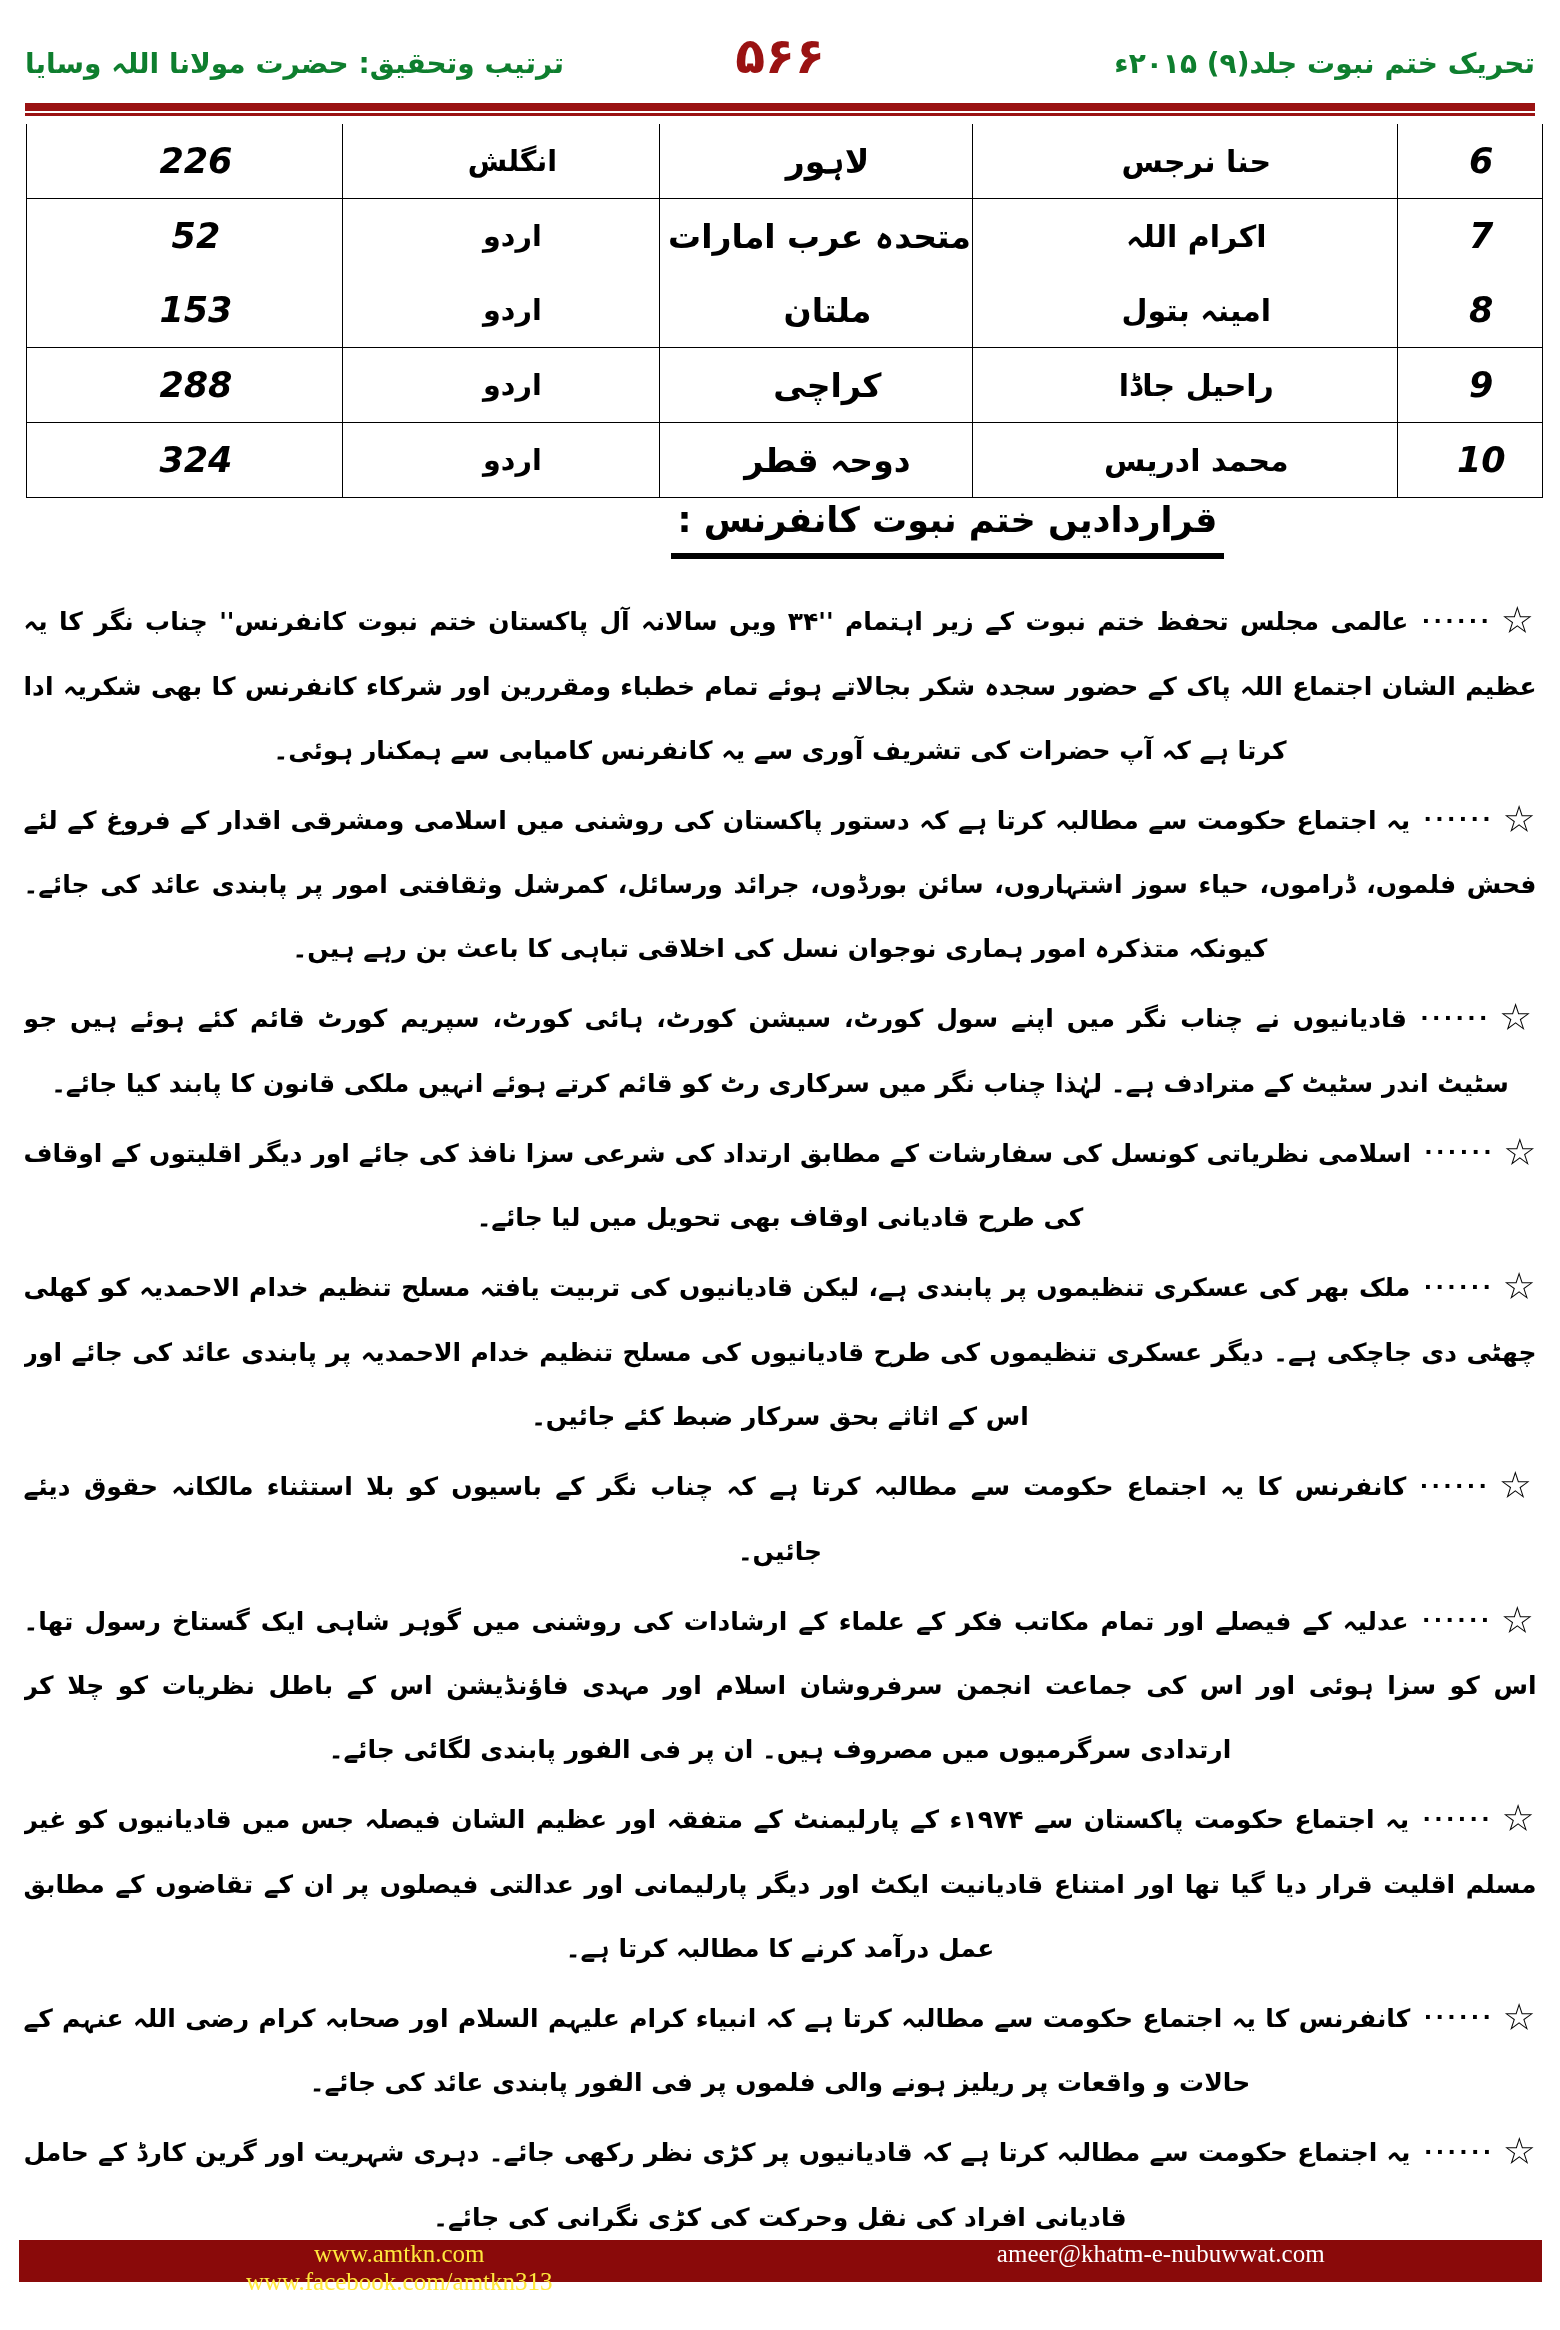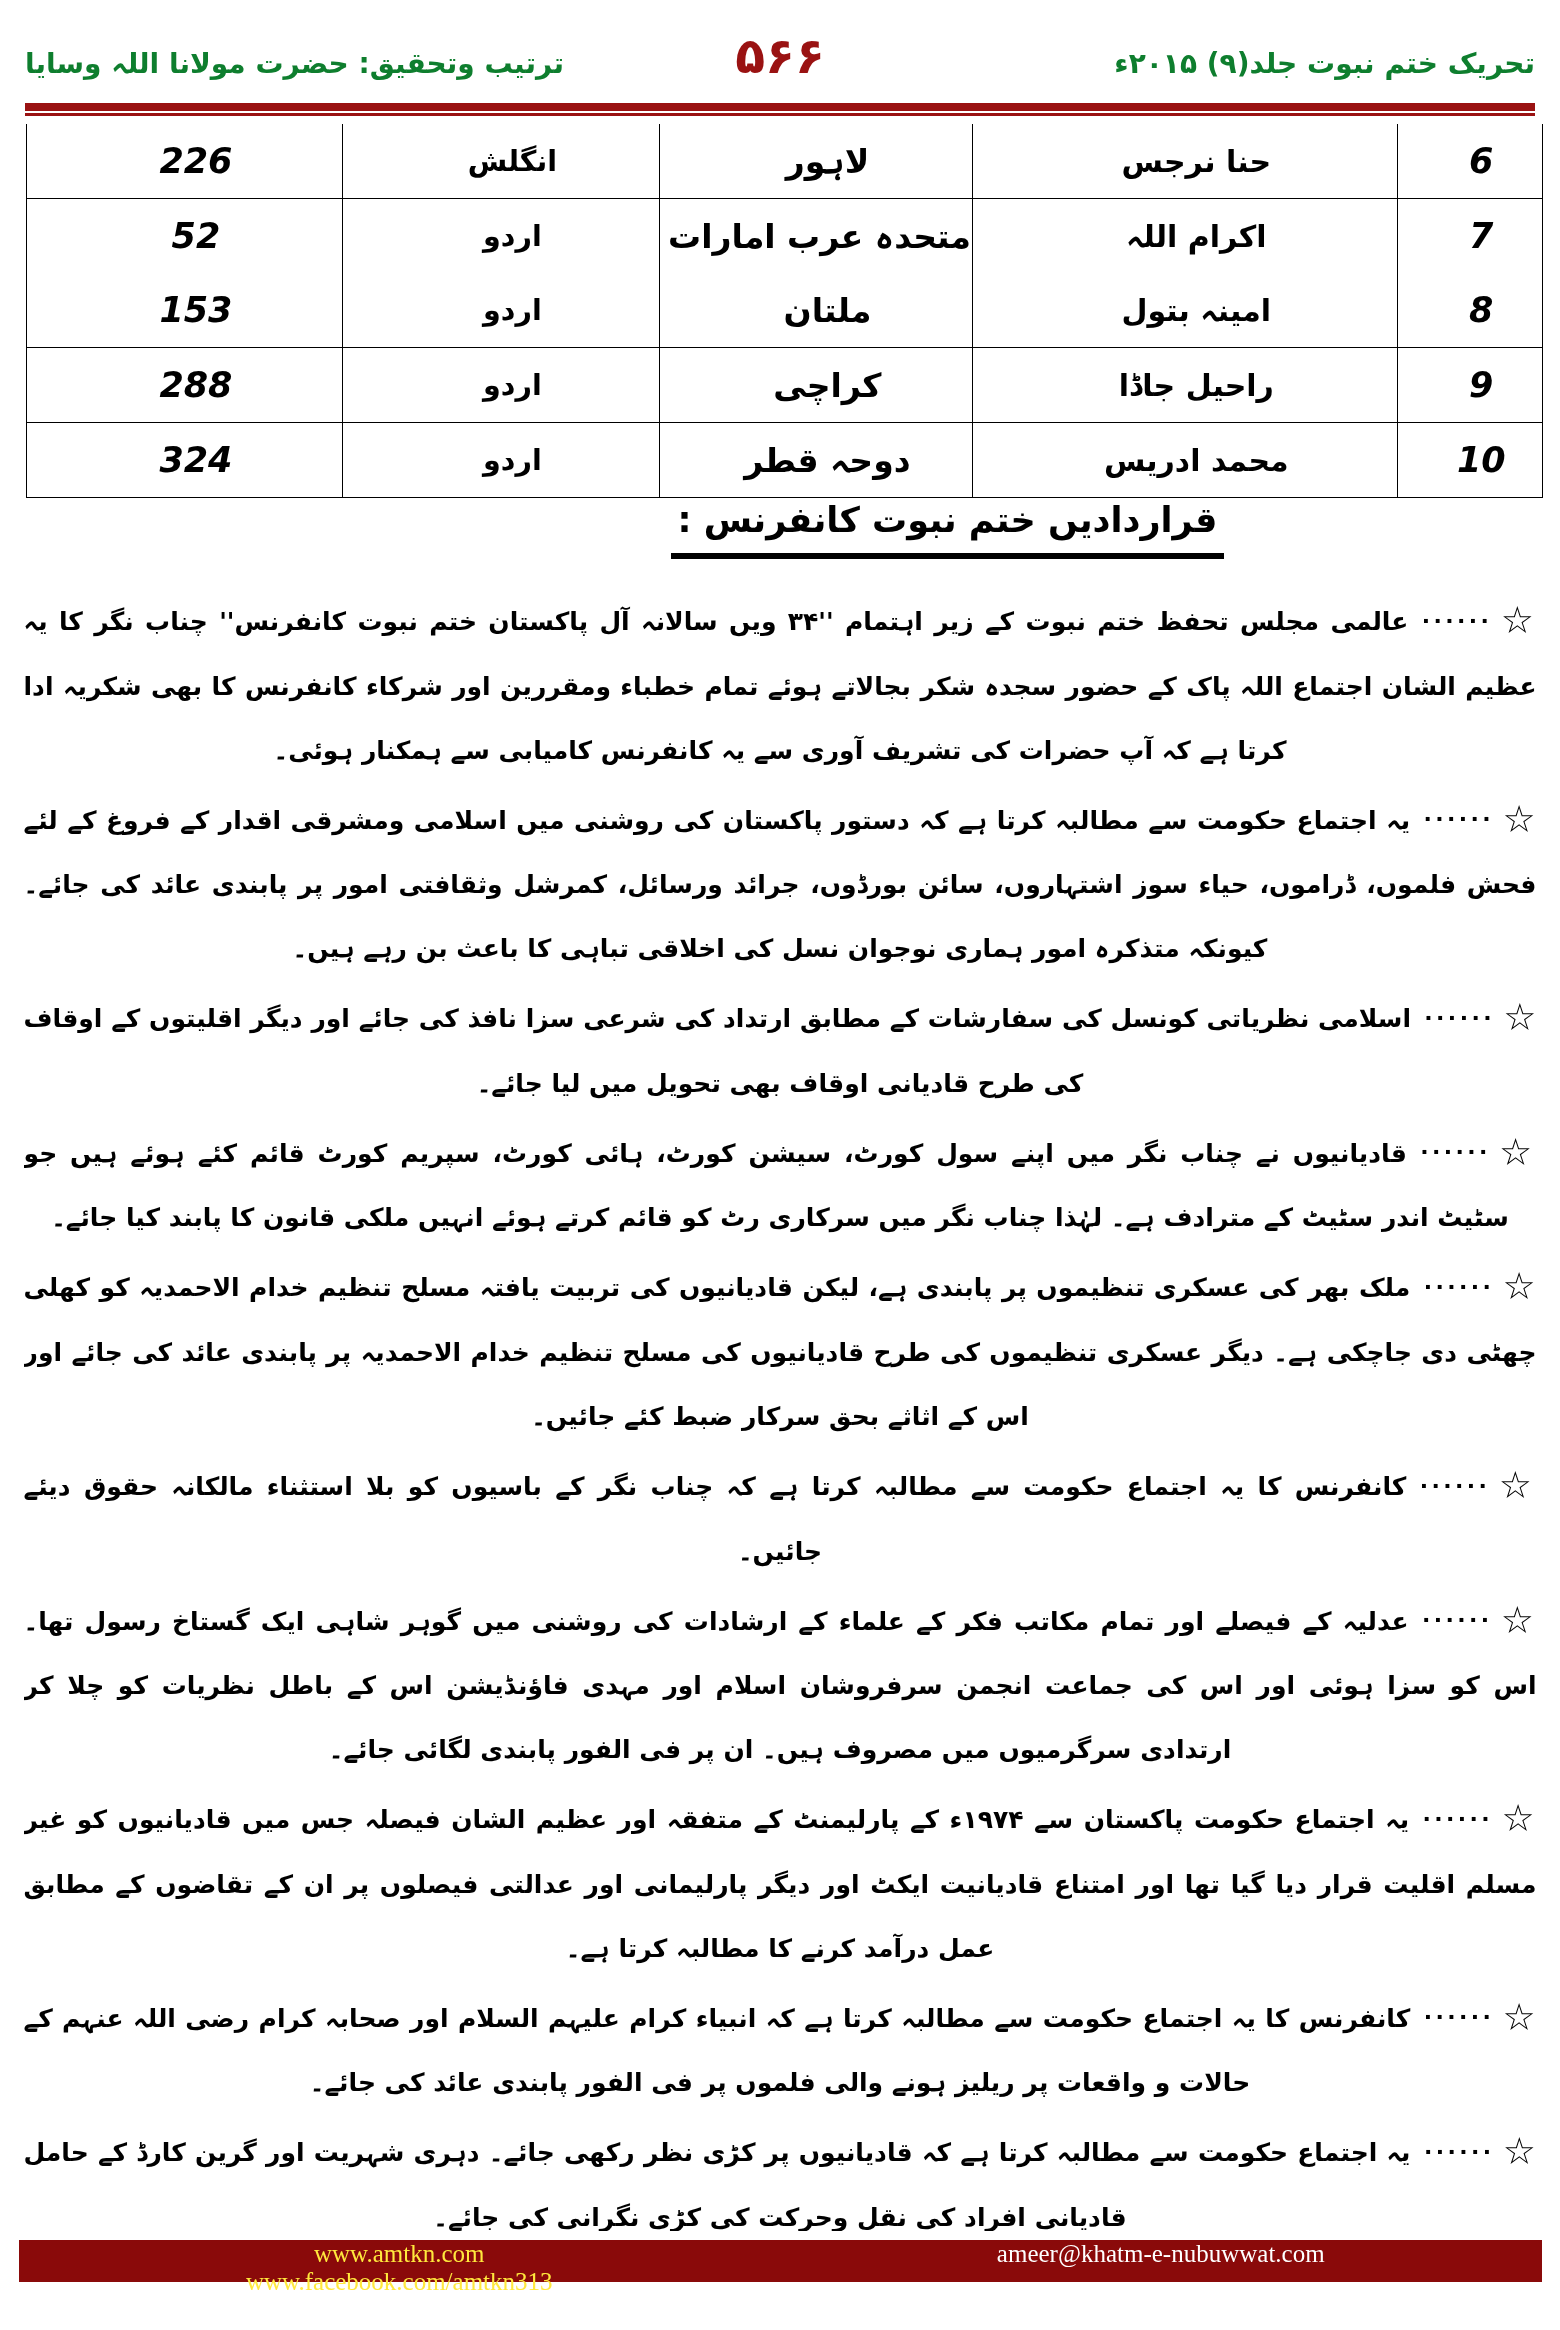--- a/index.html
+++ b/index.html
@@ -141,22 +141,22 @@
         <td class="c-pages">324</td>
       </tr>
     </tbody>
   </table>
 
   <div class="sec-heading">قراردادیں ختم نبوت کانفرنس :</div>
 
   <div class="resolutions">
     <p><span class="star">☆</span><span class="dots">......</span><span class="rtext">عالمی مجلس تحفظ ختم نبوت کے زیر اہتمام ''۳۴ ویں سالانہ آل پاکستان ختم نبوت کانفرنس'' چناب نگر کا یہ عظیم الشان اجتماع اللہ پاک کے حضور سجدہ شکر بجالاتے ہوئے تمام خطباء ومقررین اور شرکاء کانفرنس کا بھی شکریہ ادا کرتا ہے کہ آپ حضرات کی تشریف آوری سے یہ کانفرنس کامیابی سے ہمکنار ہوئی۔</span></p>
     <p><span class="star">☆</span><span class="dots">......</span><span class="rtext">یہ اجتماع حکومت سے مطالبہ کرتا ہے کہ دستور پاکستان کی روشنی میں اسلامی ومشرقی اقدار کے فروغ کے لئے فحش فلموں، ڈراموں، حیاء سوز اشتہاروں، سائن بورڈوں، جرائد ورسائل، کمرشل وثقافتی امور پر پابندی عائد کی جائے۔ کیونکہ متذکرہ امور ہماری نوجوان نسل کی اخلاقی تباہی کا باعث بن رہے ہیں۔</span></p>
+    <p><span class="star">☆</span><span class="dots">......</span><span class="rtext">قادیانیوں نے چناب نگر میں اپنے سول کورٹ، سیشن کورٹ، ہائی کورٹ، سپریم کورٹ قائم کئے ہوئے ہیں جو سٹیٹ اندر سٹیٹ کے مترادف ہے۔ لہٰذا چناب نگر میں سرکاری رٹ کو قائم کرتے ہوئے انہیں ملکی قانون کا پابند کیا جائے۔</span></p>
     <p><span class="star">☆</span><span class="dots">......</span><span class="rtext">اسلامی نظریاتی کونسل کی سفارشات کے مطابق ارتداد کی شرعی سزا نافذ کی جائے اور دیگر اقلیتوں کے اوقاف کی طرح قادیانی اوقاف بھی تحویل میں لیا جائے۔</span></p>
-    <p><span class="star">☆</span><span class="dots">......</span><span class="rtext">قادیانیوں نے چناب نگر میں اپنے سول کورٹ، سیشن کورٹ، ہائی کورٹ، سپریم کورٹ قائم کئے ہوئے ہیں جو سٹیٹ اندر سٹیٹ کے مترادف ہے۔ لہٰذا چناب نگر میں سرکاری رٹ کو قائم کرتے ہوئے انہیں ملکی قانون کا پابند کیا جائے۔</span></p>
     <p><span class="star">☆</span><span class="dots">......</span><span class="rtext">ملک بھر کی عسکری تنظیموں پر پابندی ہے، لیکن قادیانیوں کی تربیت یافتہ مسلح تنظیم خدام الاحمدیہ کو کھلی چھٹی دی جاچکی ہے۔ دیگر عسکری تنظیموں کی طرح قادیانیوں کی مسلح تنظیم خدام الاحمدیہ پر پابندی عائد کی جائے اور اس کے اثاثے بحق سرکار ضبط کئے جائیں۔</span></p>
     <p><span class="star">☆</span><span class="dots">......</span><span class="rtext">کانفرنس کا یہ اجتماع حکومت سے مطالبہ کرتا ہے کہ چناب نگر کے باسیوں کو بلا استثناء مالکانہ حقوق دیئے جائیں۔</span></p>
     <p><span class="star">☆</span><span class="dots">......</span><span class="rtext">عدلیہ کے فیصلے اور تمام مکاتب فکر کے علماء کے ارشادات کی روشنی میں گوہر شاہی ایک گستاخ رسول تھا۔ اس کو سزا ہوئی اور اس کی جماعت انجمن سرفروشان اسلام اور مہدی فاؤنڈیشن اس کے باطل نظریات کو چلا کر ارتدادی سرگرمیوں میں مصروف ہیں۔ ان پر فی الفور پابندی لگائی جائے۔</span></p>
     <p><span class="star">☆</span><span class="dots">......</span><span class="rtext">یہ اجتماع حکومت پاکستان سے ۱۹۷۴ء کے پارلیمنٹ کے متفقہ اور عظیم الشان فیصلہ جس میں قادیانیوں کو غیر مسلم اقلیت قرار دیا گیا تھا اور امتناع قادیانیت ایکٹ اور دیگر پارلیمانی اور عدالتی فیصلوں پر ان کے تقاضوں کے مطابق عمل درآمد کرنے کا مطالبہ کرتا ہے۔</span></p>
     <p><span class="star">☆</span><span class="dots">......</span><span class="rtext">کانفرنس کا یہ اجتماع حکومت سے مطالبہ کرتا ہے کہ انبیاء کرام علیہم السلام اور صحابہ کرام رضی اللہ عنہم کے حالات و واقعات پر ریلیز ہونے والی فلموں پر فی الفور پابندی عائد کی جائے۔</span></p>
     <p><span class="star">☆</span><span class="dots">......</span><span class="rtext">یہ اجتماع حکومت سے مطالبہ کرتا ہے کہ قادیانیوں پر کڑی نظر رکھی جائے۔ دہری شہریت اور گرین کارڈ کے حامل قادیانی افراد کی نقل وحرکت کی کڑی نگرانی کی جائے۔</span></p>
   </div>
 
   <div class="footer">
     <span class="f-yellow">www.amtkn.com</span>

